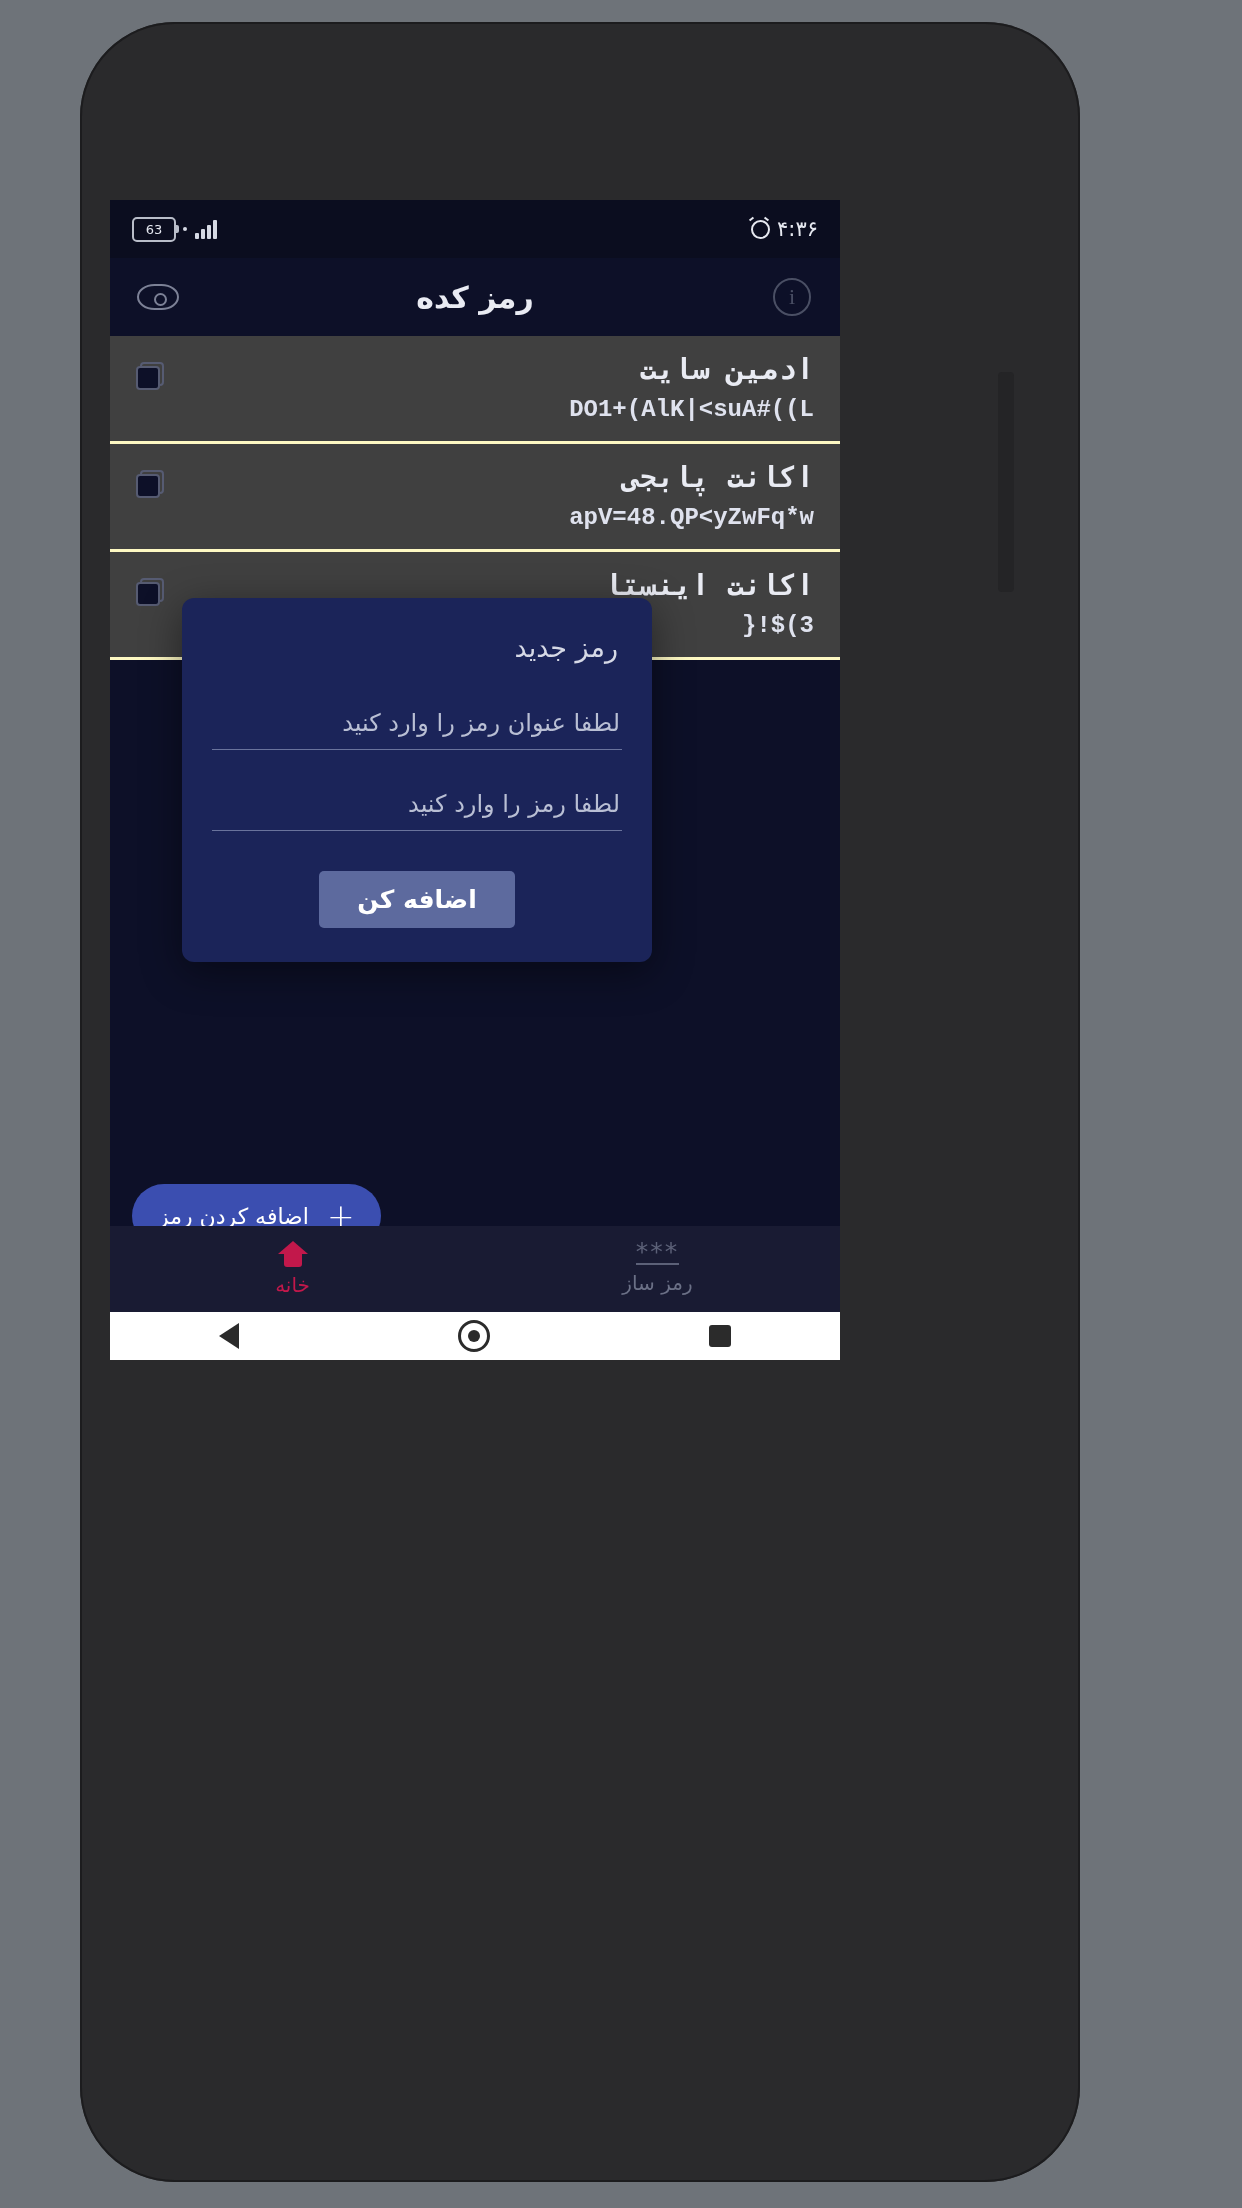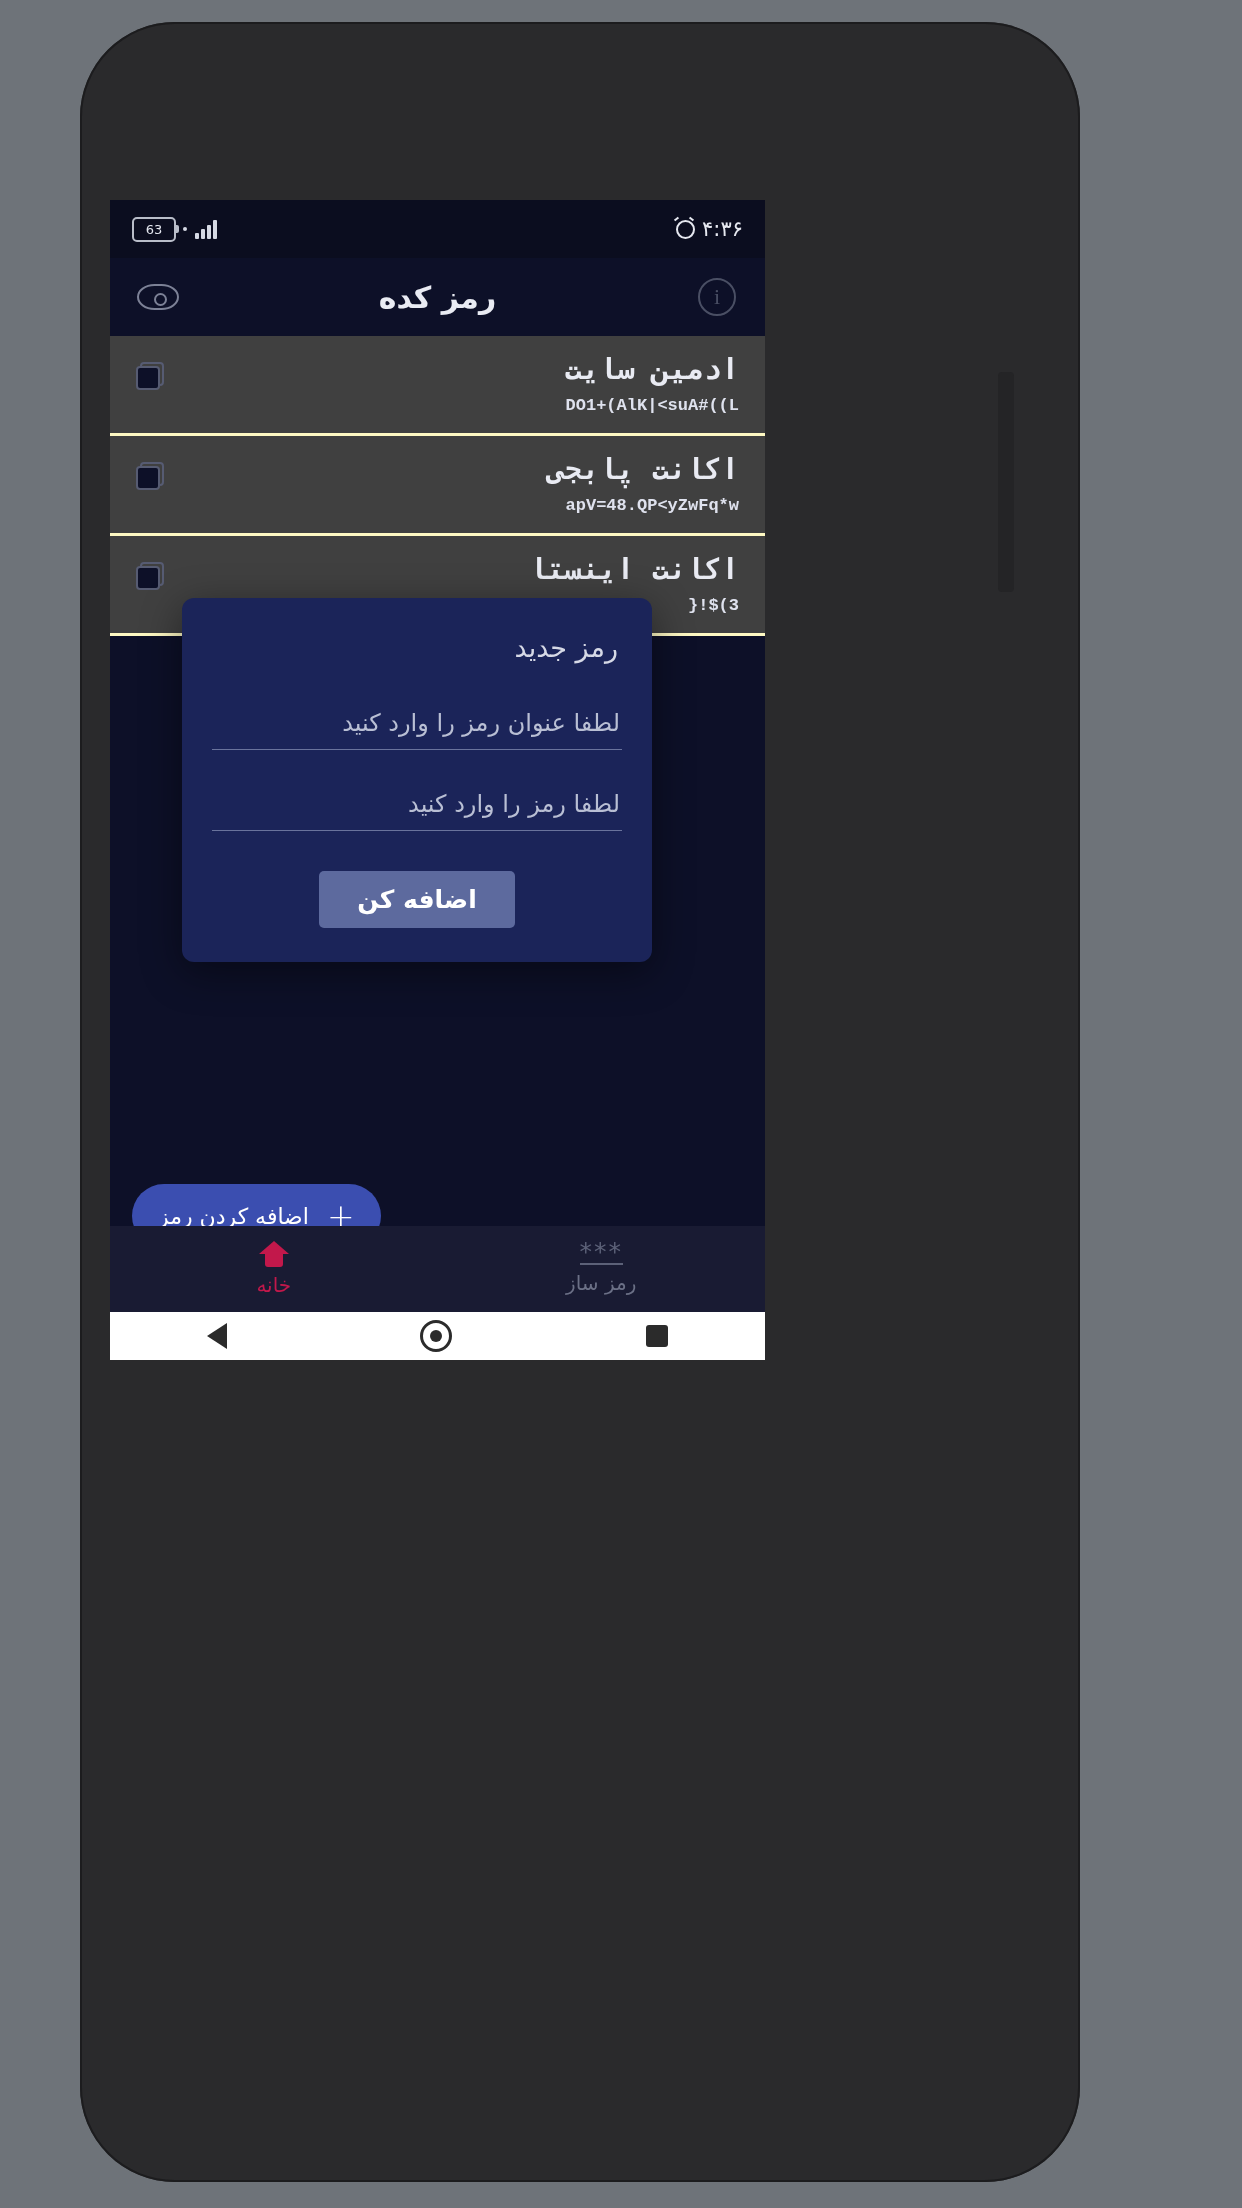--- a/index.html
+++ b/index.html
@@ -38,21 +38,21 @@
   .side-btn.left-1 { left: 66px; top: 300px; width: 16px; height: 90px; }
   .side-btn.left-2 { left: 66px; top: 460px; width: 16px; height: 150px; }
   .side-btn.left-3 { left: 66px; top: 640px; width: 16px; height: 150px; }
   .side-btn.right-1 { right: 66px; top: 350px; width: 16px; height: 220px; }
 
   
   .screen {
     position: absolute;
     left: 110px;
     top: 200px;
-    width: 655px;
+    width: 730px;
     height: 1160px;
     background: #0d1028;
     overflow: hidden;
   }
 
   
   .statusbar {
     position: relative;
     height: 58px;
     background: #0b0d1f;
@@ -156,21 +156,21 @@
   }
   .pw-row .pw-title {
     text-align: right;
     font-size: 29px;
     font-weight: bold;
     color: #e9ebf3;
     margin-bottom: 8px;
   }
   .pw-row .pw-value {
     text-align: right;
-    font-size: 17px;
+    font-size: 24px;
     font-weight: bold;
     color: #dfe2ee;
     direction: ltr;
     unicode-bidi: plaintext;
   }
   .copy-icon {
     position: absolute;
     left: 26px; top: 26px;
     width: 28px; height: 28px;
   }

